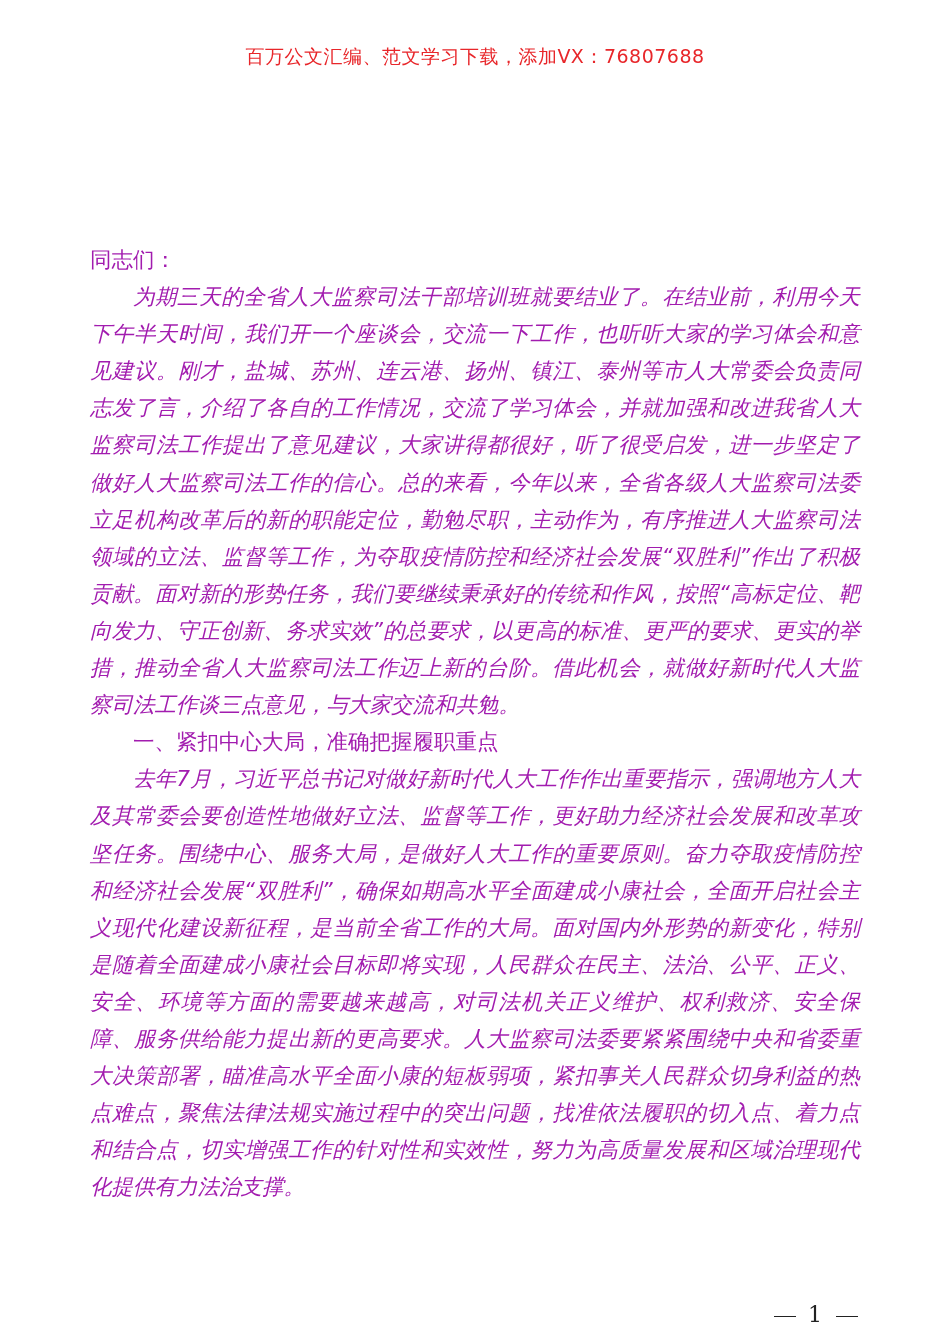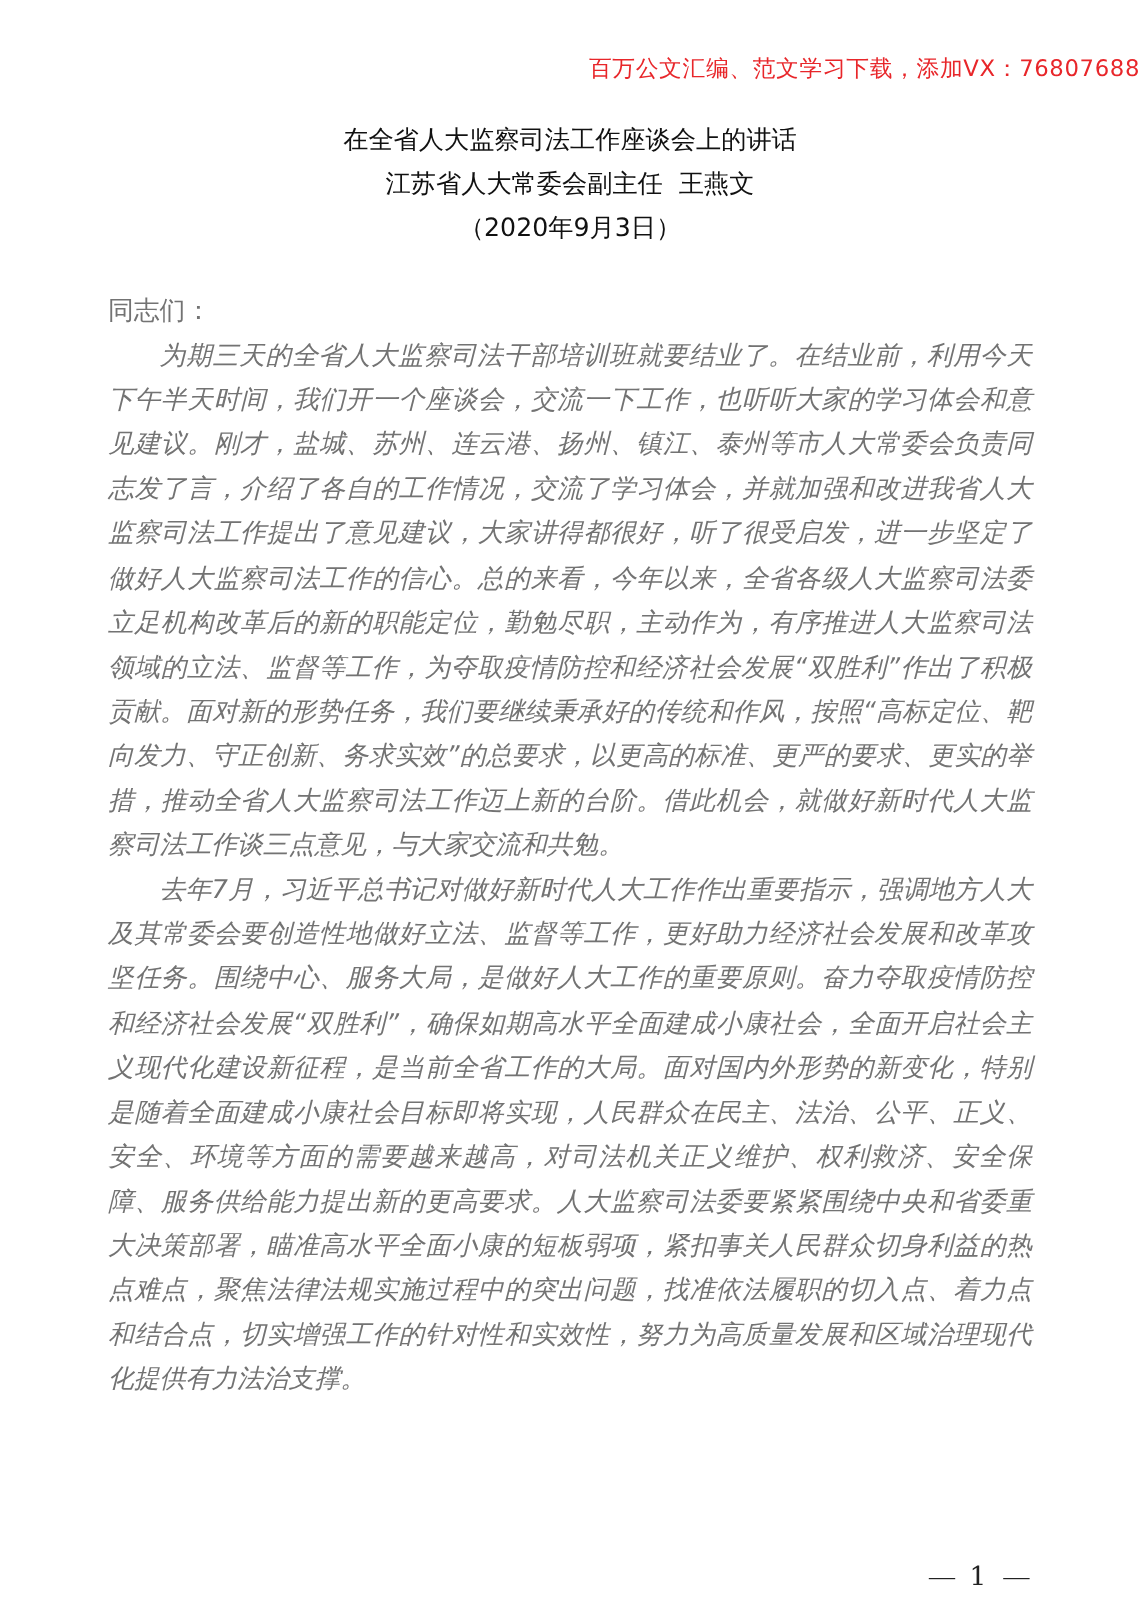--- a/index.html
+++ b/index.html
@@ -1,46 +1,42 @@
 <!DOCTYPE html>
 <html><head>
 <meta charset="utf-8">
 <style>
   html, body { margin: 0; padding: 0; background: #ffffff; }
   body { width: 950px; height: 1344px; position: relative; overflow: hidden;
          font-family: "DejaVu Sans", "Liberation Sans", sans-serif; color: #111; }
   .page { position: absolute; left: 0; top: 0; width: 950px; height: 1344px; background: #fff; }
-  .watermark { position: absolute; left: 0; width: 950px; top: 44px; text-align: right;
+  .watermark { position: absolute; left: 0; width: 950px; top: 44px; text-align: center;
                color: #e8262a; font-size: 19px; letter-spacing: 0.5px; }
   .title-block { position: absolute; left: 0; width: 950px; top: 98px; text-align: center;
                  font-size: 21px; line-height: 37px; color: #111; }
   .title-block div { white-space: nowrap; }
   .body-text { position: absolute; left: 90px; top: 241px; width: 770px;
-               font-size: 21.5px; line-height: 37.1px; color: #737373; }
+               font-size: 21.5px; line-height: 37.1px; color: #a21caf; }
   .body-text p { margin: 0; text-align: justify; text-align-last: left; }
   .indent { text-indent: 43px; font-style: italic; }
   .heading { text-indent: 43px; }
   .footer { position: absolute; left: 762px; top: 1302px; font-family: "DejaVu Serif", "Liberation Serif", serif;
             font-size: 22px; color: #222; letter-spacing: 2px; white-space: nowrap; }
   .footer .dash { display: inline-block; width: 22px; height: 1px; background: #222; vertical-align: middle; margin: 0 12px; }
 </style>
 </head>
 <body>
 
 <div class="page">
   <div class="watermark">百万公文汇编、范文学习下载，添加VX：76807688</div>
 
-  <div class="title-block">
-    <div>在全省人大监察司法工作座谈会上的讲话</div>
-    <div style="white-space:pre;">江苏省人大常委会副主任  王燕文</div>
-    <div>（2020年9月3日）</div>
-  </div>
 
   <div class="body-text">
     <p>同志们：</p>
     <p class="indent">为期三天的全省人大监察司法干部培训班就要结业了。在结业前，利用今天下午半天时间，我们开一个座谈会，交流一下工作，也听听大家的学习体会和意见建议。刚才，盐城、苏州、连云港、扬州、镇江、泰州等市人大常委会负责同志发了言，介绍了各自的工作情况，交流了学习体会，并就加强和改进我省人大监察司法工作提出了意见建议，大家讲得都很好，听了很受启发，进一步坚定了做好人大监察司法工作的信心。总的来看，今年以来，全省各级人大监察司法委立足机构改革后的新的职能定位，勤勉尽职，主动作为，有序推进人大监察司法领域的立法、监督等工作，为夺取疫情防控和经济社会发展“双胜利”作出了积极贡献。面对新的形势任务，我们要继续秉承好的传统和作风，按照“高标定位、靶向发力、守正创新、务求实效”的总要求，以更高的标准、更严的要求、更实的举措，推动全省人大监察司法工作迈上新的台阶。借此机会，就做好新时代人大监察司法工作谈三点意见，与大家交流和共勉。</p>
+    <p class="heading">一、紧扣中心大局，准确把握履职重点</p>
     <p class="indent">去年7月，习近平总书记对做好新时代人大工作作出重要指示，强调地方人大及其常委会要创造性地做好立法、监督等工作，更好助力经济社会发展和改革攻坚任务。围绕中心、服务大局，是做好人大工作的重要原则。奋力夺取疫情防控和经济社会发展“双胜利”，确保如期高水平全面建成小康社会，全面开启社会主义现代化建设新征程，是当前全省工作的大局。面对国内外形势的新变化，特别是随着全面建成小康社会目标即将实现，人民群众在民主、法治、公平、正义、安全、环境等方面的需要越来越高，对司法机关正义维护、权利救济、安全保障、服务供给能力提出新的更高要求。人大监察司法委要紧紧围绕中央和省委重大决策部署，瞄准高水平全面小康的短板弱项，紧扣事关人民群众切身利益的热点难点，聚焦法律法规实施过程中的突出问题，找准依法履职的切入点、着力点和结合点，切实增强工作的针对性和实效性，努力为高质量发展和区域治理现代化提供有力法治支撑。</p>
   </div>
 
   <div class="footer">
     <span class="dash"></span><span>1</span><span class="dash"></span>
   </div>
 </div>
 
 </body></html>

